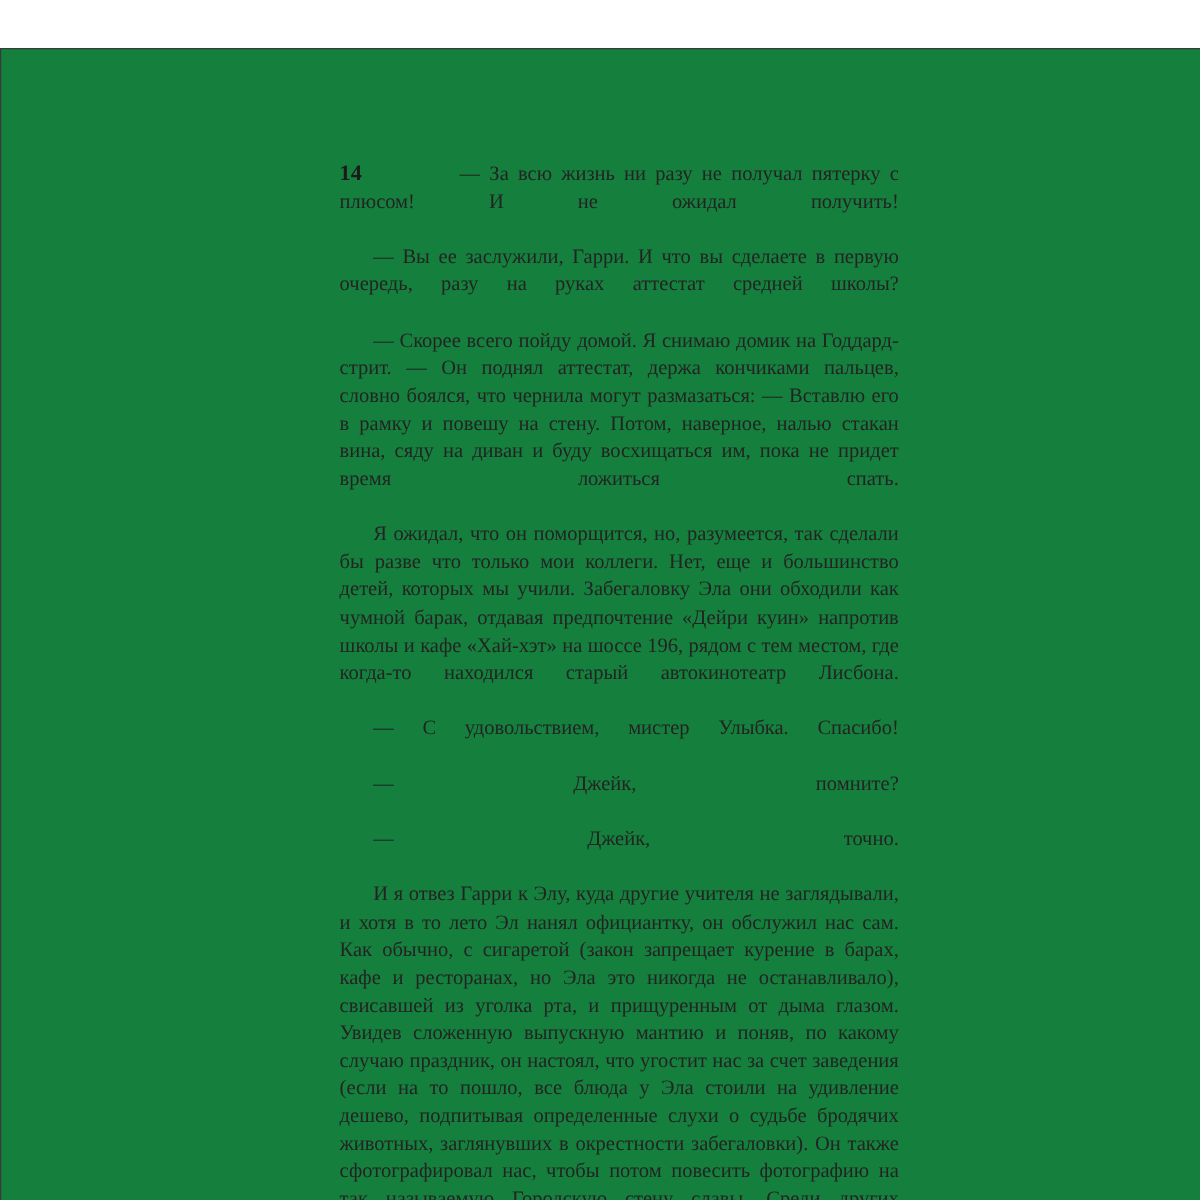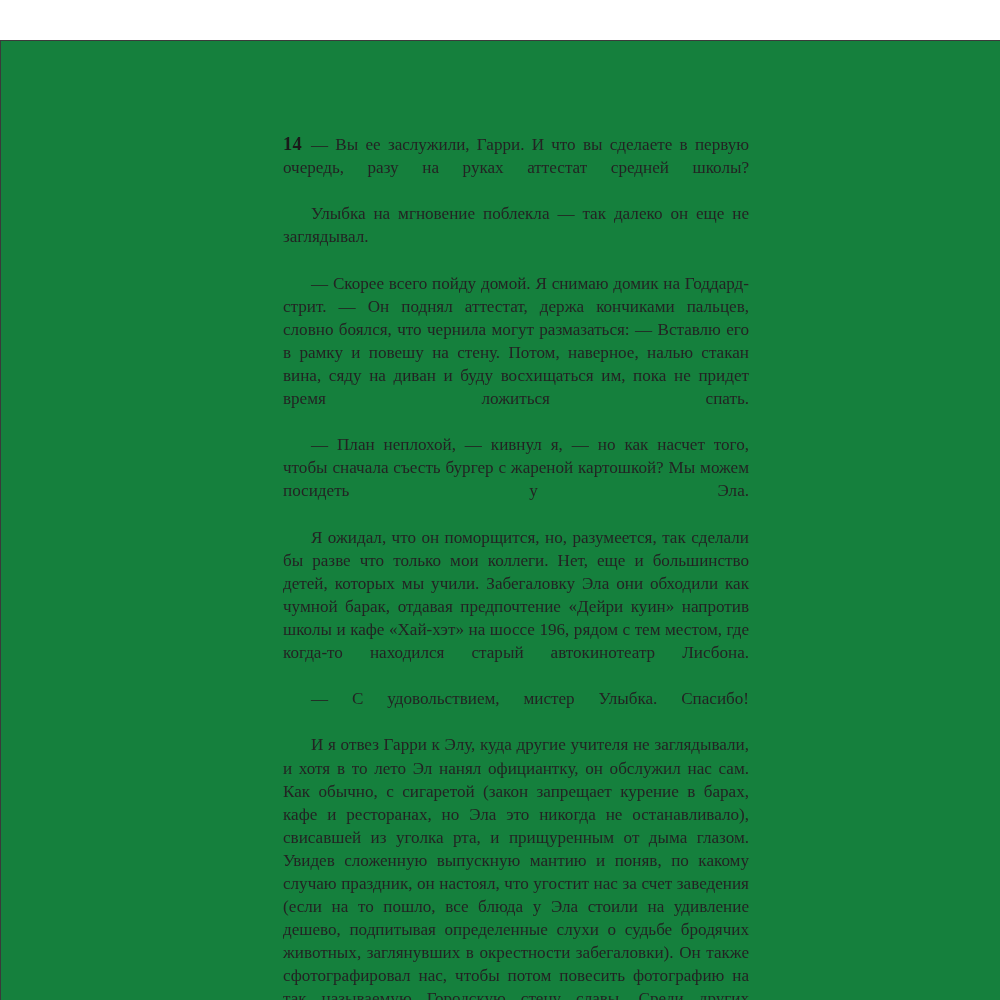--- a/index.html
+++ b/index.html
@@ -86,23 +86,24 @@
 </style>
 </head>
 <body>
 
 <div class="page-canvas">
 
   <div class="text-block">
 
     <span class="folio">14</span>
 
+    <p class="opening">— За всю жизнь ни разу не получал пятерку с плюсом! И не ожидал получить!</p>
     <p class="dialogue">— Вы ее заслужили, Гарри. И что вы сделаете в первую очередь, разу на руках аттестат средней школы?</p>
-    <p class="indent">Улыбка на мгновение поблекла — так далеко он еще не заглядывал.</p>
     <p class="dialogue">— Скорее всего пойду домой. Я снимаю домик на Годдард-стрит. — Он поднял аттестат, держа кончиками пальцев, словно боялся, что чернила могут размазаться: — Вставлю его в рамку и повешу на стену. Потом, наверное, налью стакан вина, сяду на диван и буду восхищаться им, пока не придет время ложиться спать.</p>
-    <p class="dialogue">— План неплохой, — кивнул я, — но как насчет того, чтобы сначала съесть бургер с жареной картошкой? Мы можем посидеть у Эла.</p>
     <p class="indent">Я ожидал, что он поморщится, но, разумеется, так сделали бы разве что только мои коллеги. Нет, еще и большинство детей, которых мы учили. Забегаловку Эла они обходили как чумной барак, отдавая предпочтение «Дейри куин» напротив школы и кафе «Хай-хэт» на шоссе 196, рядом с тем местом, где когда-то находился старый автокинотеатр Лисбона.</p>
     <p class="dialogue">— С удовольствием, мистер Улыбка. Спасибо!</p>
+    <p class="dialogue">— Джейк, помните?</p>
+    <p class="dialogue">— Джейк, точно.</p>
     <p class="indent">И я отвез Гарри к Элу, куда другие учителя не заглядывали, и хотя в то лето Эл нанял официантку, он обслужил нас сам. Как обычно, с сигаретой (закон запрещает курение в барах, кафе и ресторанах, но Эла это никогда не останавливало), свисавшей из уголка рта, и прищуренным от дыма глазом. Увидев сложенную выпускную мантию и поняв, по какому случаю праздник, он настоял, что угостит нас за счет заведения (если на то пошло, все блюда у Эла стоили на удивление дешево, подпитывая определенные слухи о судьбе бродячих животных, заглянувших в окрестности забегаловки). Он также сфотографировал нас, чтобы потом повесить фотографию на так называемую Городскую стену славы. Среди других «знаменитостей», удостоен-</p>
 
   </div>
 
 </div>
 
 </body></html>

